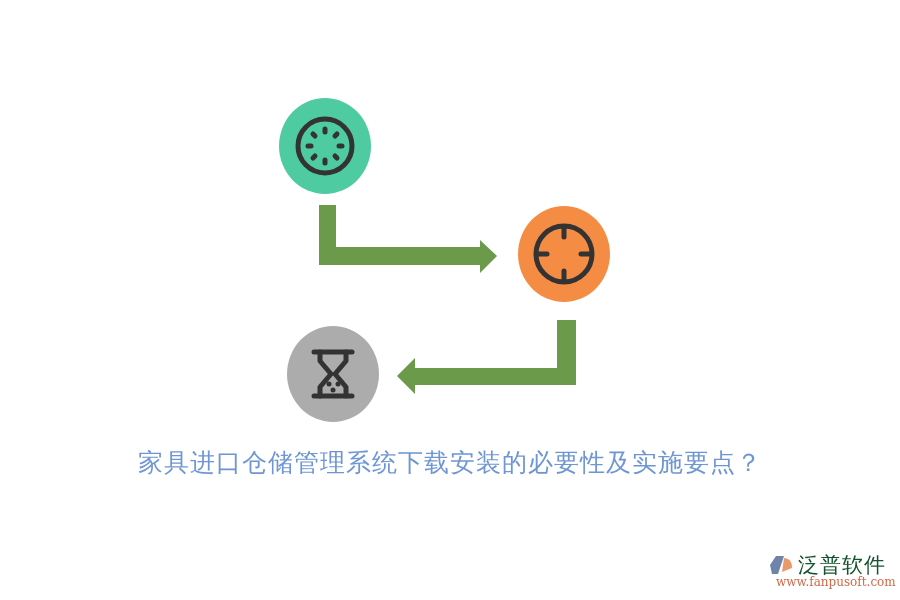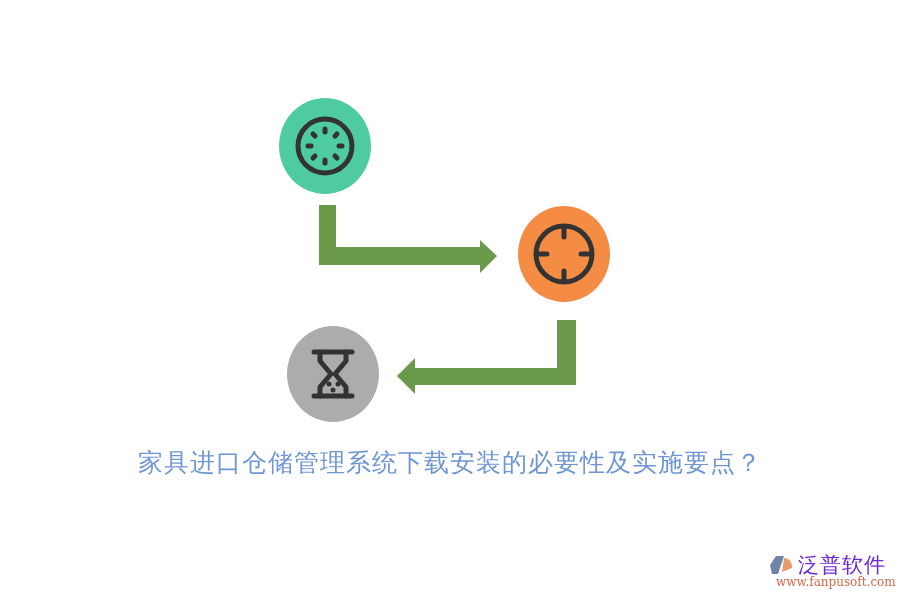--- a/index.html
+++ b/index.html
@@ -18,21 +18,21 @@
     .arrow { position: absolute; left: 0; top: 0; }
     .title {
       position: absolute; left: 0; width: 900px; top: 446px;
       text-align: center; font-size: 25px; letter-spacing: 1px;
       color: #6f96d4;
     }
     .logo {
       position: absolute; left: 768px; top: 551px; width: 128px; height: 40px;
     }
     .logo-name {
-      position: absolute; left: 30px; top: 0; font-size: 21px; color: #6d28d9;
+      position: absolute; left: 30px; top: 0; font-size: 21px; color: #14532d;
       font-family: "DejaVu Sans", "Liberation Sans", sans-serif; letter-spacing: 1px;
     }
     .logo-url {
       position: absolute; left: 8px; top: 24px; font-size: 12px; color: #d06a4a;
       font-family: "DejaVu Serif", serif;
     }
     .logo-mark { position: absolute; left: 2px; top: 3px; }
   </style>
 </head>
 <body>

